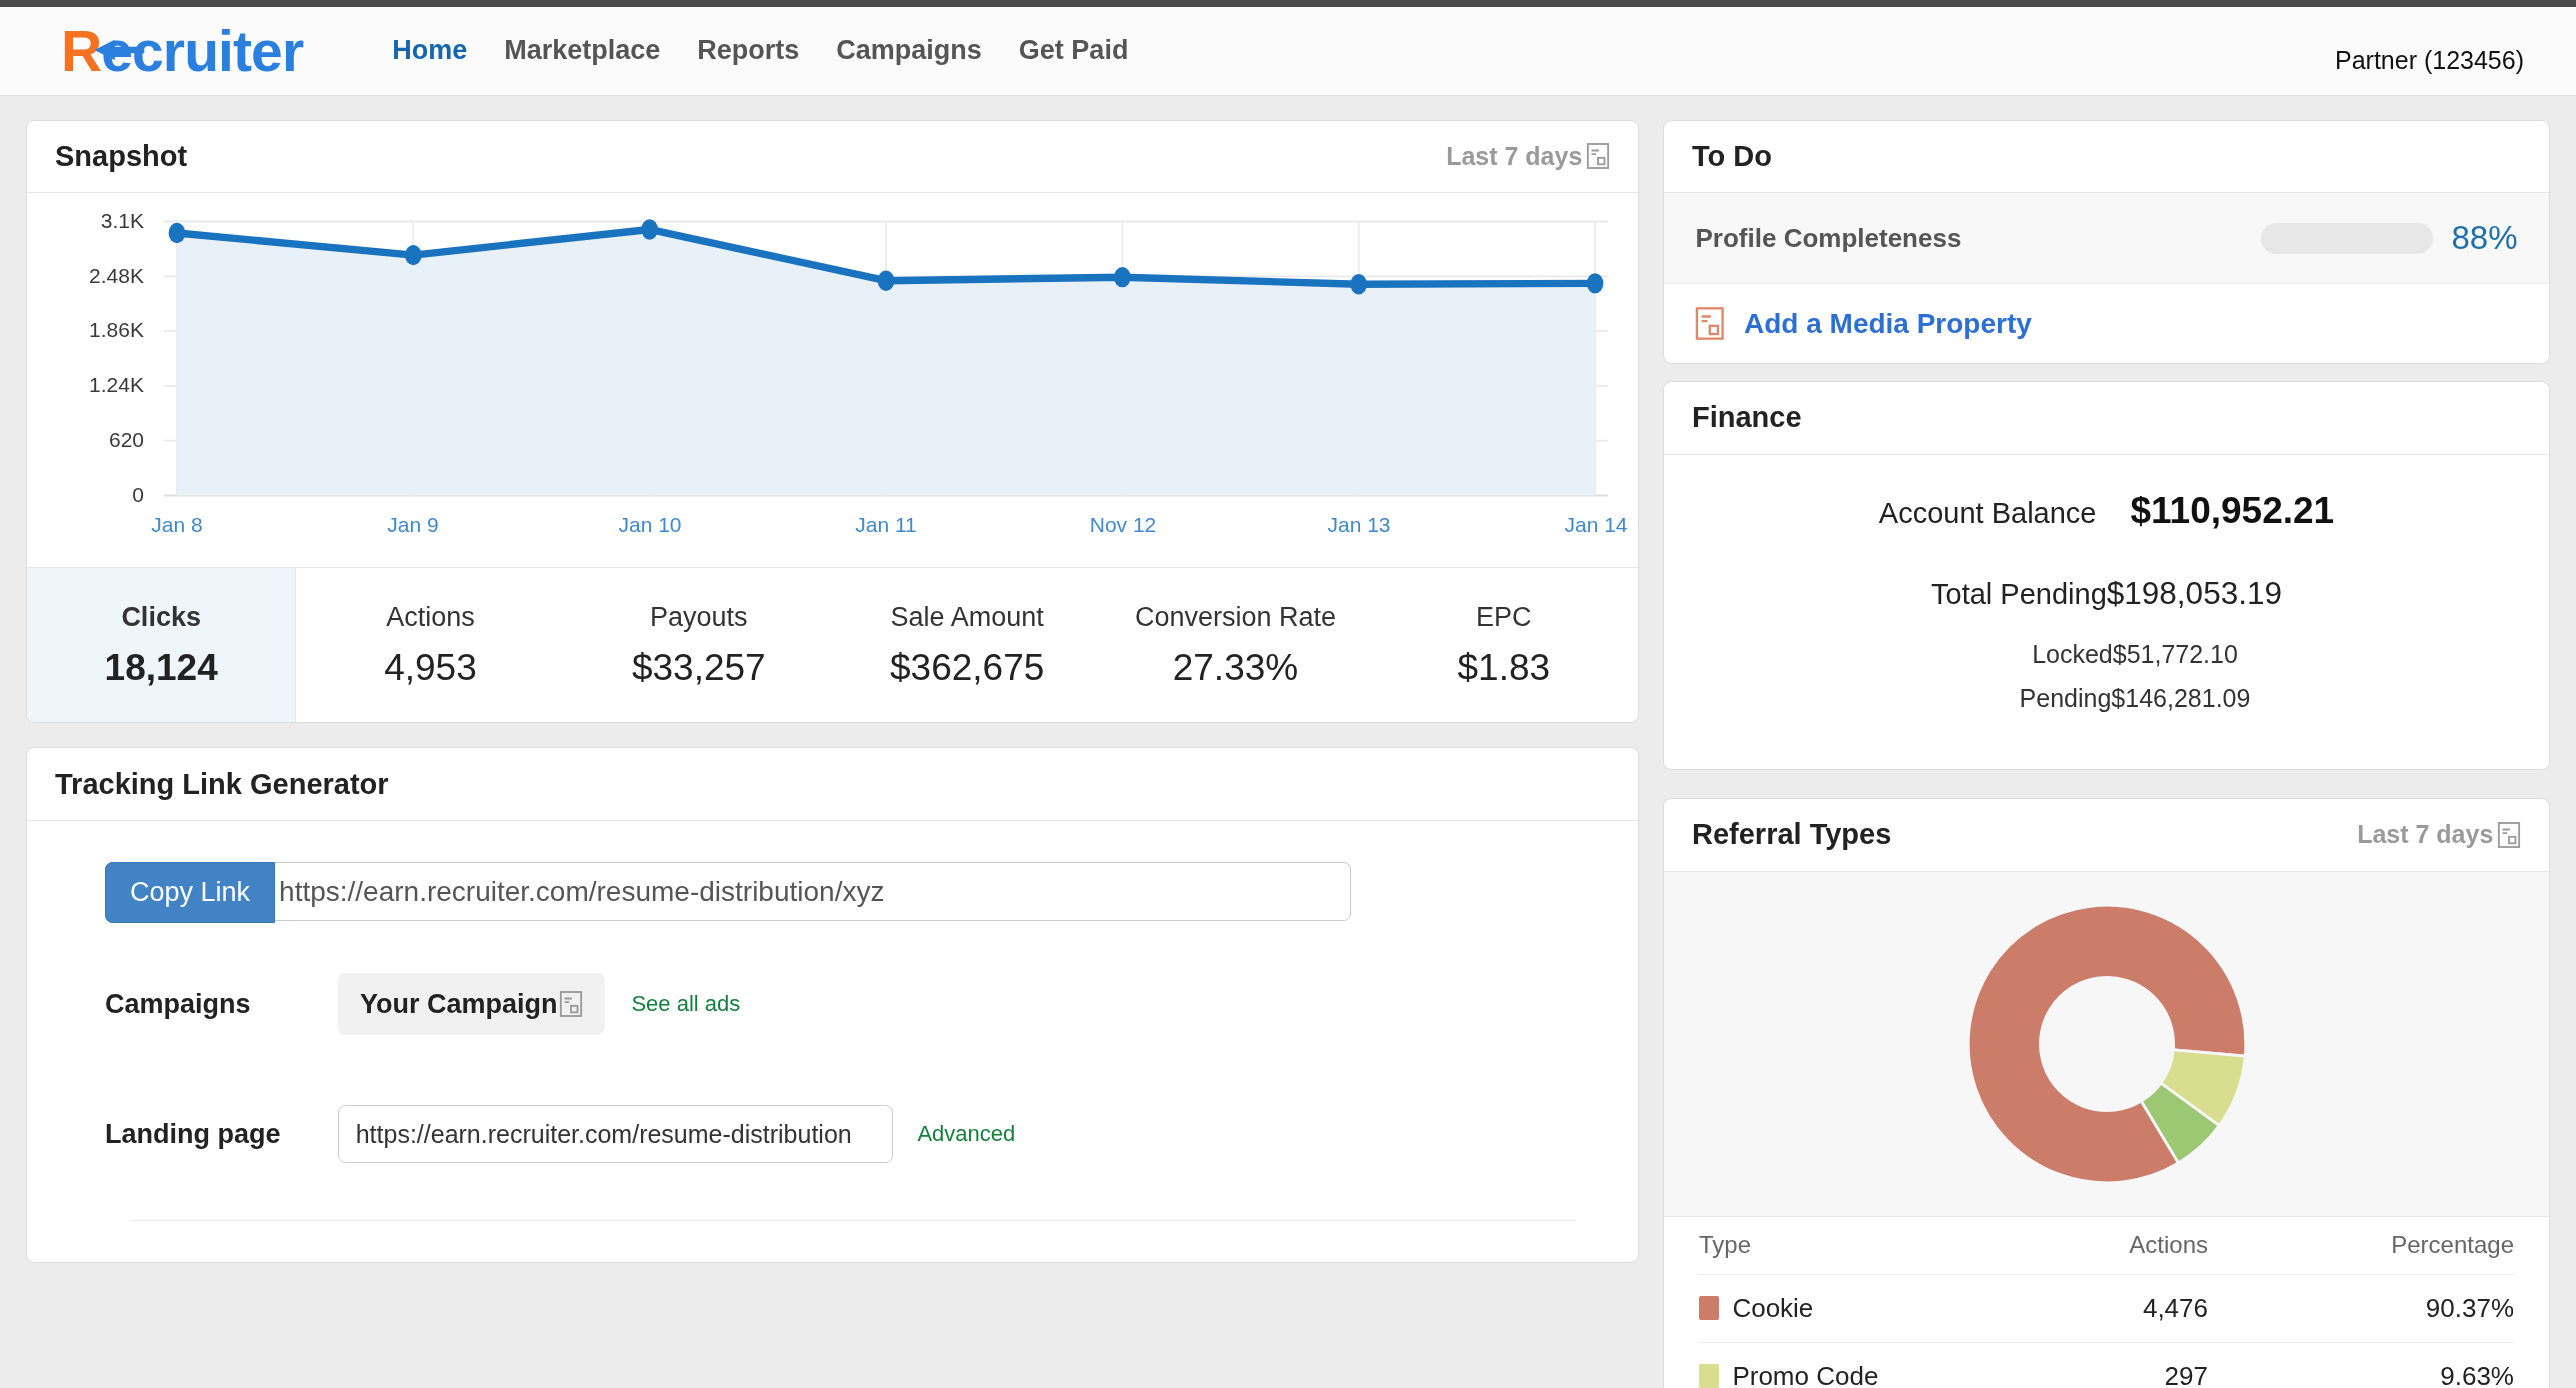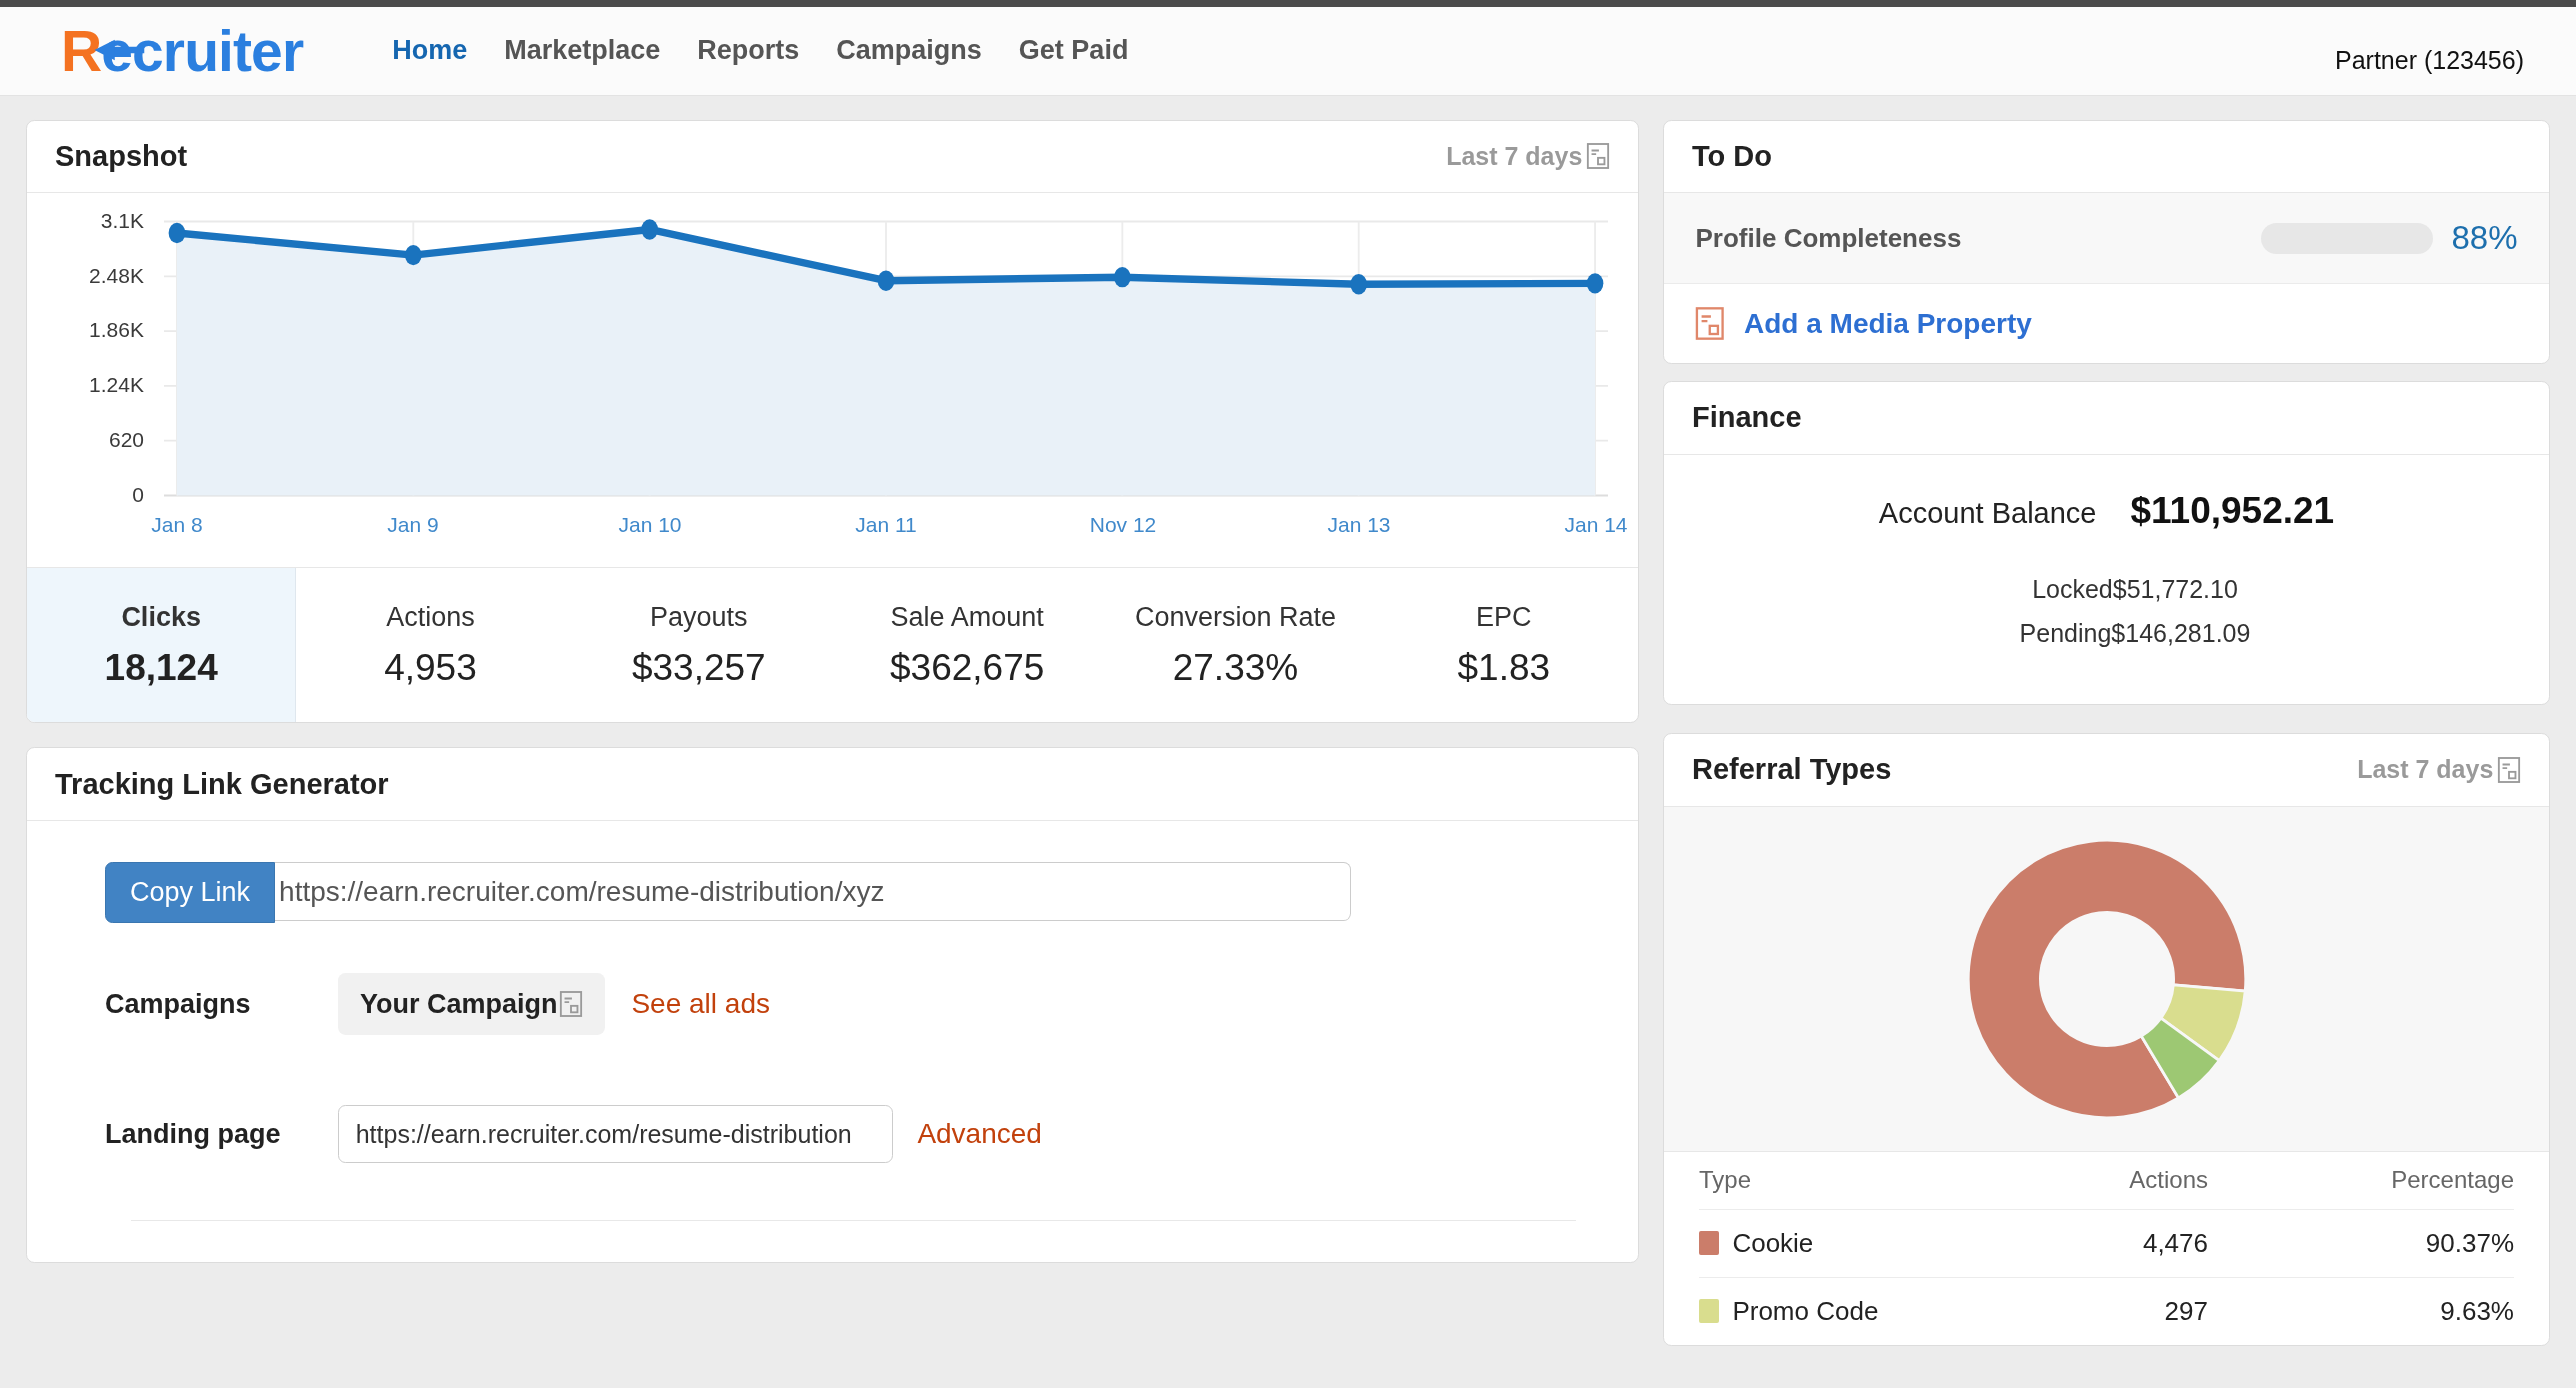--- a/index.html
+++ b/index.html
@@ -46,21 +46,21 @@
   
   .tlg{margin-top:24px;}
   .tlg-body{padding:41px 56px 41px 78px;}
   .link-row{display:flex;width:1246px;margin-bottom:50px;}
   .copy-btn{font-size:27px;color:#fff;background:#4183c4;border:1.9px solid #3a76b0;border-radius:7.4px 0 0 7.4px;padding:0 24px;height:61px;cursor:pointer;font-family:inherit;}
   .link-input{flex:1;height:57px;border:1.9px solid #ccc;border-left:none;border-radius:0 7.4px 7.4px 0;font-size:28px;color:#555;padding:0 4px;font-family:inherit;outline:none;}
   .form-row{display:flex;align-items:center;}
   .camp-row{margin-bottom:70px;}
   .flabel{width:233px;font-size:27px;font-weight:700;color:#222;}
   .gray-btn{display:flex;align-items:center;background:#f1f1f1;border:none;border-radius:7.4px;padding:15.7px 22px;font-size:27px;font-weight:700;color:#222;cursor:pointer;font-family:inherit;gap:1.9px;}
-  .blue-link{color:#c2410c;font-size:28px;cursor:pointer;text-decoration:none;}
+  .blue-link{color:#15803d;font-size:22px;cursor:pointer;text-decoration:none;}
   .see-all{margin-left:26px;}
   .landing-input{width:520px;height:56px;border:1.9px solid #ccc;border-radius:7.4px;font-size:25px;color:#333;padding:0 16.7px;font-family:inherit;outline:none;}
   .advanced{margin-left:24px;}
   .tlg-div{border:none;border-top:1.9px solid #e8e8e8;margin:57px 5.6px 0 26px;}
 
   
   .todo-row1{display:flex;align-items:center;background:#f8f8f8;border-bottom:1.9px solid #ebebeb;padding:26px 31.5px;}
   .pc-label{font-size:26px;font-weight:700;color:#555;}
   .progress{width:172px;height:31.5px;border-radius:15.7px;background:#e7e7e7;margin-left:auto;overflow:hidden;}
   .progress-fill{height:100%;border-radius:15.7px;background:#1d6fad;}
@@ -263,20 +263,24 @@
 
       <section class="panel finance">
         <div class="panel-head">
           <span class="panel-title">Finance</span>
         </div>
         <div class="fin-body">
           <div class="fin-row fin-r1">
             <span class="fl">Account Balance</span>
             <span class="fv">$110,952.21</span>
           </div>
+          <div class="fin-row fin-r2">
+            <span class="fl">Total Pending</span>
+            <span class="fv">$198,053.19</span>
+          </div>
           <div class="fin-row fin-sub">
             <span class="fl">Locked</span>
             <span class="fv">$51,772.10</span>
           </div>
           <div class="fin-row fin-sub">
             <span class="fl">Pending</span>
             <span class="fv">$146,281.09</span>
           </div>
         </div>
       </section>

